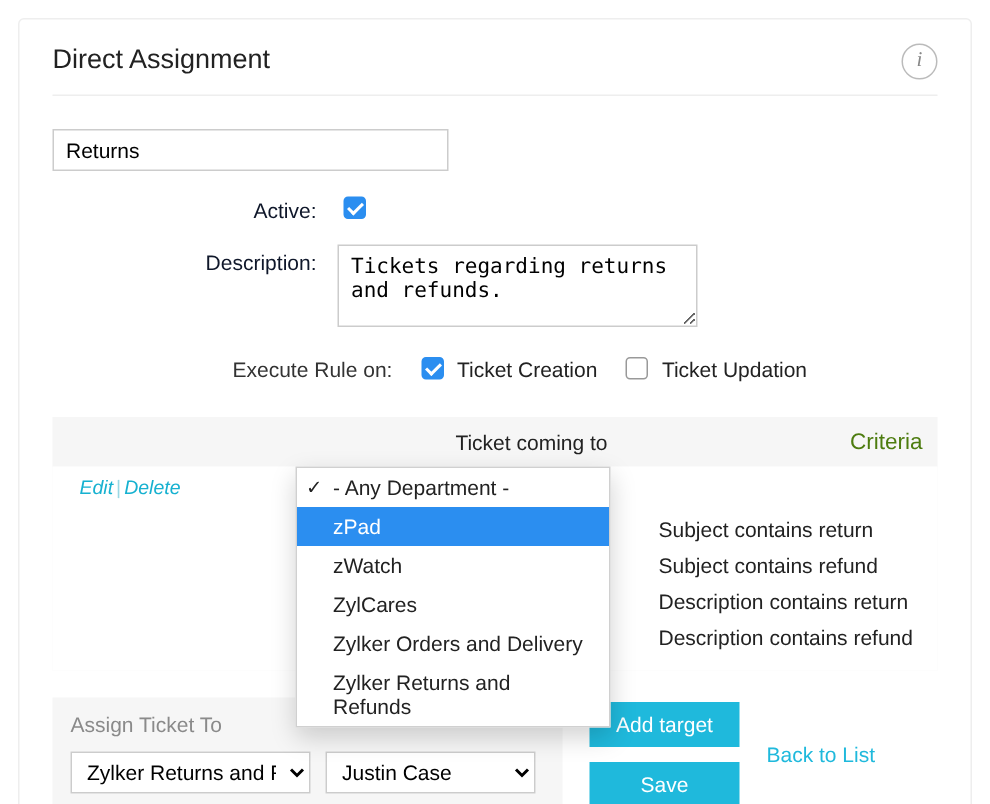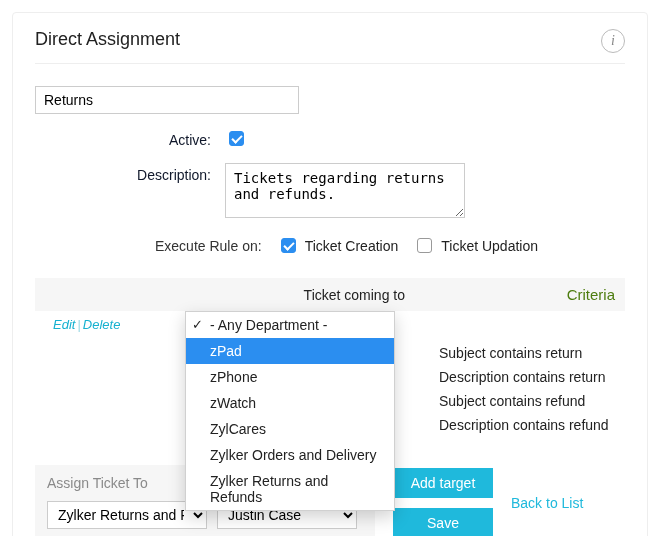--- a/index.html
+++ b/index.html
@@ -156,21 +156,21 @@
     white-space:nowrap;
   }
   .col-actions .sep{ color:#9ad8e4; padding:0 2px; }
   .col-actions a{ color:#16b1d0; text-decoration:none; cursor:pointer;font-style:italic;}
   .dropdown{
     position:relative;
     width:210px;
   }
   .dropdown-list{
     position:absolute;
-    left:0; top:0;
+    left:12px; top:0;
     width:210px;
     background:#fff;
     border:1px solid #d0d0d0;
     box-shadow:0 6px 16px rgba(0,0,0,0.18);
     font-size:14px;
     z-index:5;
   }
   .dropdown-list div{
     padding:5px 12px 5px 24px;
     position:relative;
@@ -295,31 +295,30 @@
     </div>
     <div class="rules-body">
       <div class="col-actions">
         <a>Edit</a><span class="sep">|</span><a>Delete</a>
       </div>
       <div style="width:70px;"></div>
       <div class="dropdown">
         <div class="dropdown-list" id="dd-list">
             <div class="checked"> - Any Department - </div>
             <div class="highlight">zPad</div>
-            <div>zPhone</div>
             <div>zWatch</div>
             <div>ZylCares</div>
             <div>Zylker Orders and Delivery</div>
             <div>Zylker Returns and Refunds</div>
           </div>
       </div>
       <div class="criteria-list" id="criteria-list">
           <div>Subject contains return</div>
+          <div>Subject contains refund</div>
           <div>Description contains return</div>
-          <div>Subject contains refund</div>
           <div>Description contains refund</div>
         </div>
     </div>
   </div>
 
   <div class="assign-row">
     <div class="assign-box">
       <div class="hdr">Assign Ticket To</div>
       <div class="assign-selects">
         <select class="sel1">

